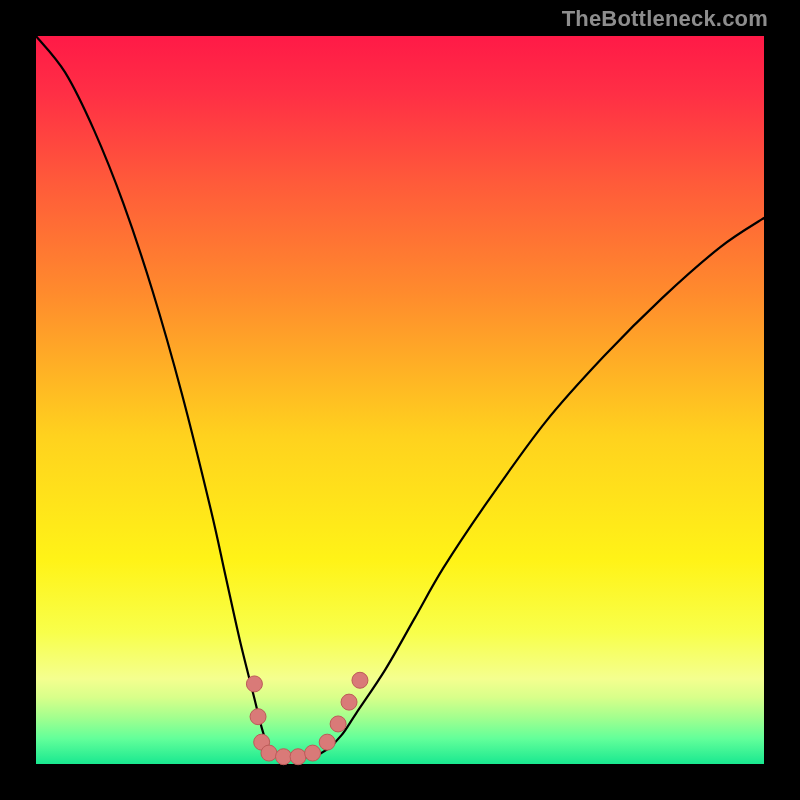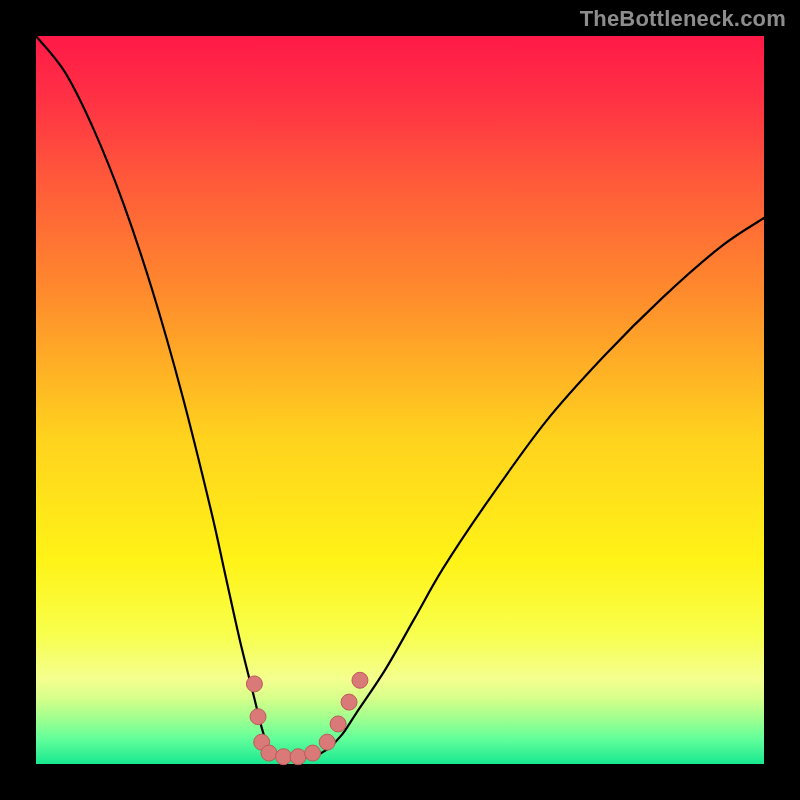--- a/index.html
+++ b/index.html
@@ -11,21 +11,21 @@
     overflow: hidden;
   }
   .stage {
     position: relative;
     width: 800px;
     height: 800px;
   }
   .watermark {
     position: absolute;
     top: 6px;
-    right: 14px;
+    right: 32px;
     font-family: Arial, Helvetica, sans-serif;
     font-size: 22px;
     font-weight: 600;
     color: #8d8d8d;
     letter-spacing: 0.2px;
     z-index: 5;
   }
   svg {
     position: absolute;
     left: 0;

